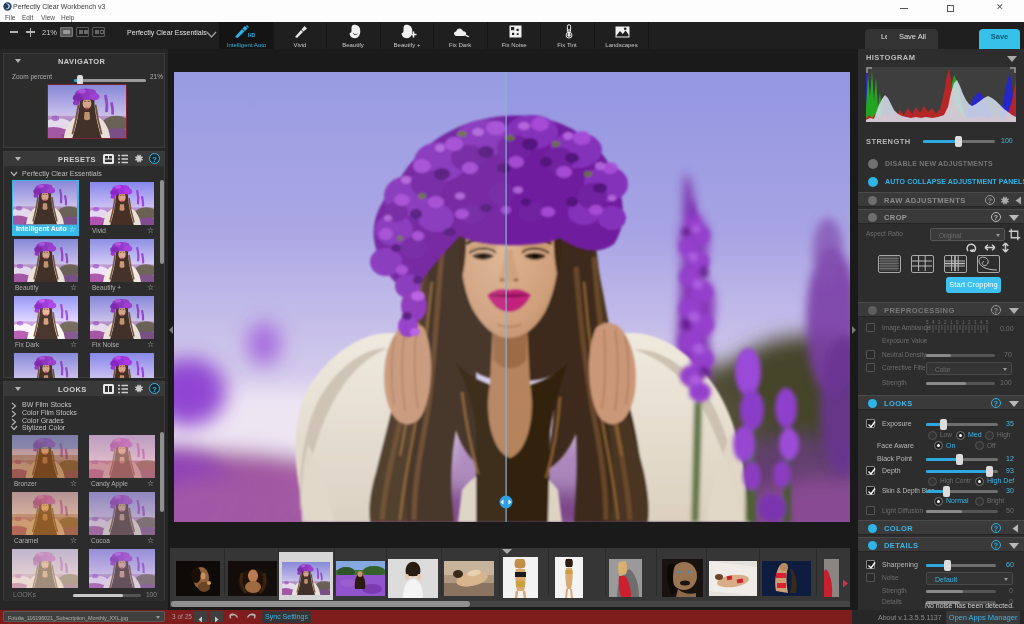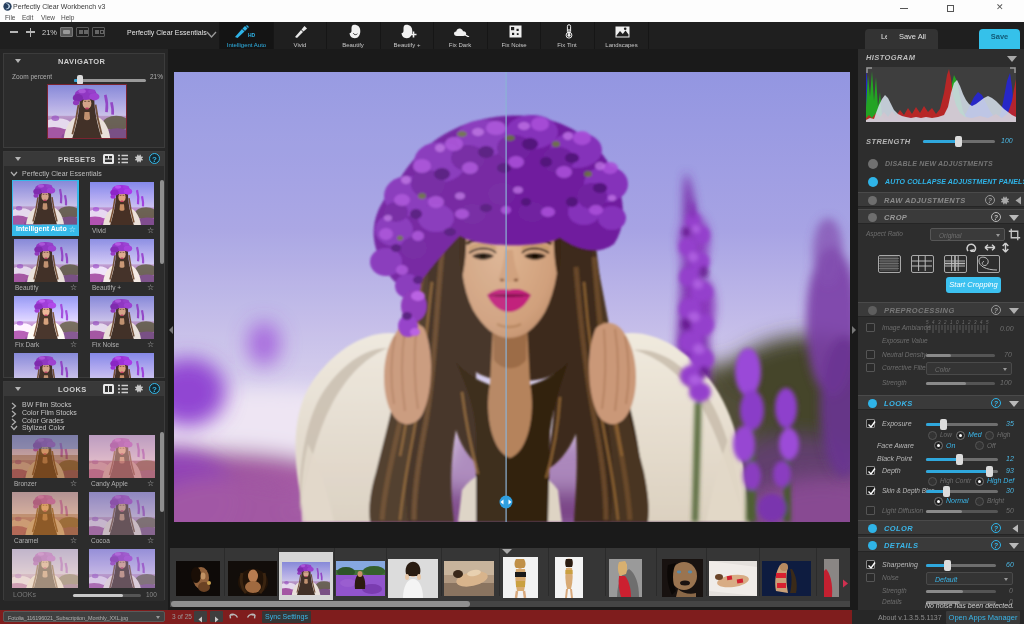--- a/index.html
+++ b/index.html
@@ -27,21 +27,21 @@
 .lhead .tri { position:absolute; left:11px; top:5px; width:0; height:0; border-left:3.5px solid transparent; border-right:3.5px solid transparent; border-top:4.5px solid #b5b5b5; }
 .lhead .ttl { position:absolute; left:22px; top:3px; font-size:7.5px; font-weight:bold; color:#cfcfcf; letter-spacing:0.4px;margin-left:32px; }
 .ptxt { position:absolute; font-size:6.5px; color:#b0b0b0; white-space:nowrap; }
 .star { position:absolute; font-size:8px; color:#b9b9b9; }
 .scrollv { position:absolute; width:4px; background:#8f8f8f; border-radius:2px; }
 
 
 #canvas { position:absolute; left:168px; top:49px; width:682px; height:561px; background:#1a1a1a; }
 
 
-#rightpanel { position:absolute; left:858px; top:49px; width:166px; height:561px; background:#2d2d2d; font-size:7px;font-style:italic; }
+#rightpanel { position:absolute; left:858px; top:49px; width:166px; height:561px; background:#2d2d2d; font-size:7px; }
 .rhead { position:absolute; left:0; width:166px; height:15px; background:#3a3a3a; border-top:1px solid #4a4a4a; border-bottom:1px solid #252525; }
 .rhead .dot { position:absolute; left:10px; top:3px; width:9px; height:9px; border-radius:50%; }
 .rhead .ttl { position:absolute; left:26px; top:3px; font-size:7.5px; font-weight:bold; letter-spacing:0.4px; }
 .qm { position:absolute; width:10px; height:10px; border-radius:50%; font-size:7px; text-align:center; line-height:10px; font-weight:bold; }
 .cy { color:#3ab5e8; }
 .dim { color:#6e6e6e; }
 .lab { position:absolute; font-size:7px; color:#b9b9b9; white-space:nowrap; }
 .track { position:absolute; height:3px; border-radius:1.5px; background:#6e6e6e; }
 .fill { position:absolute; height:3px; border-radius:1.5px; background:#2fa8dd; }
 .hnd { position:absolute; width:7px; height:11px; background:#dcdcdc; border-radius:2px; }

